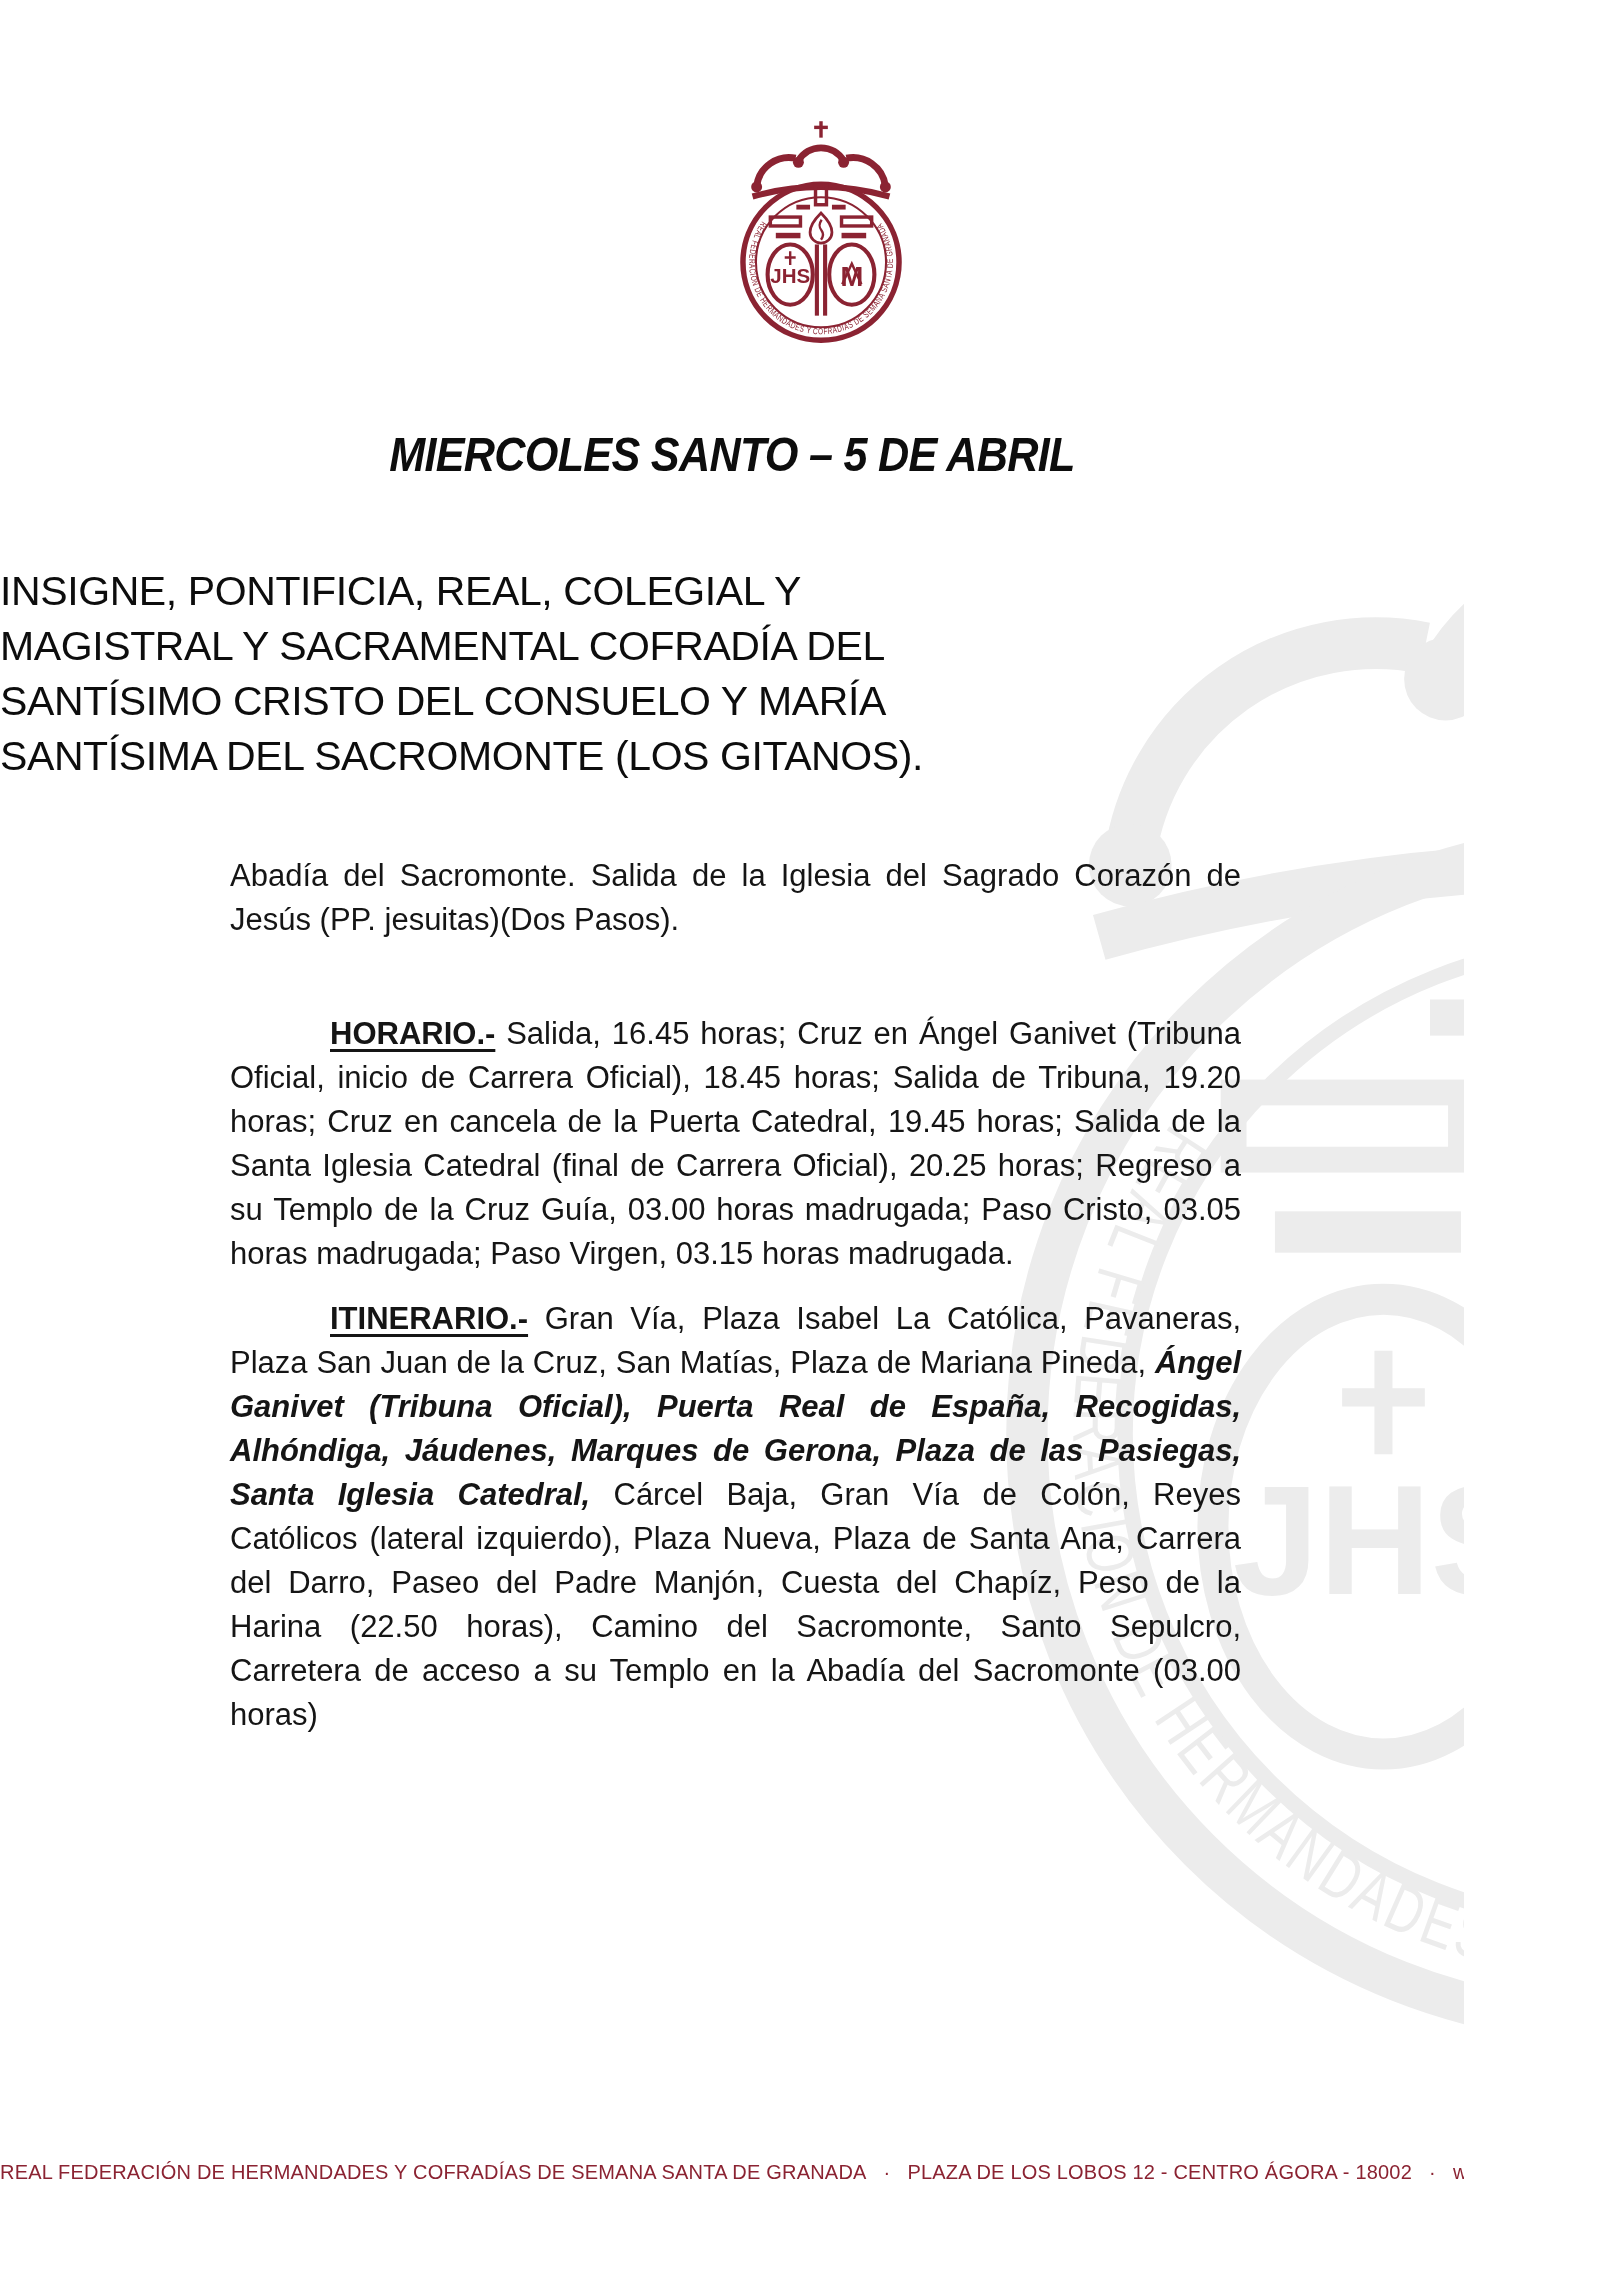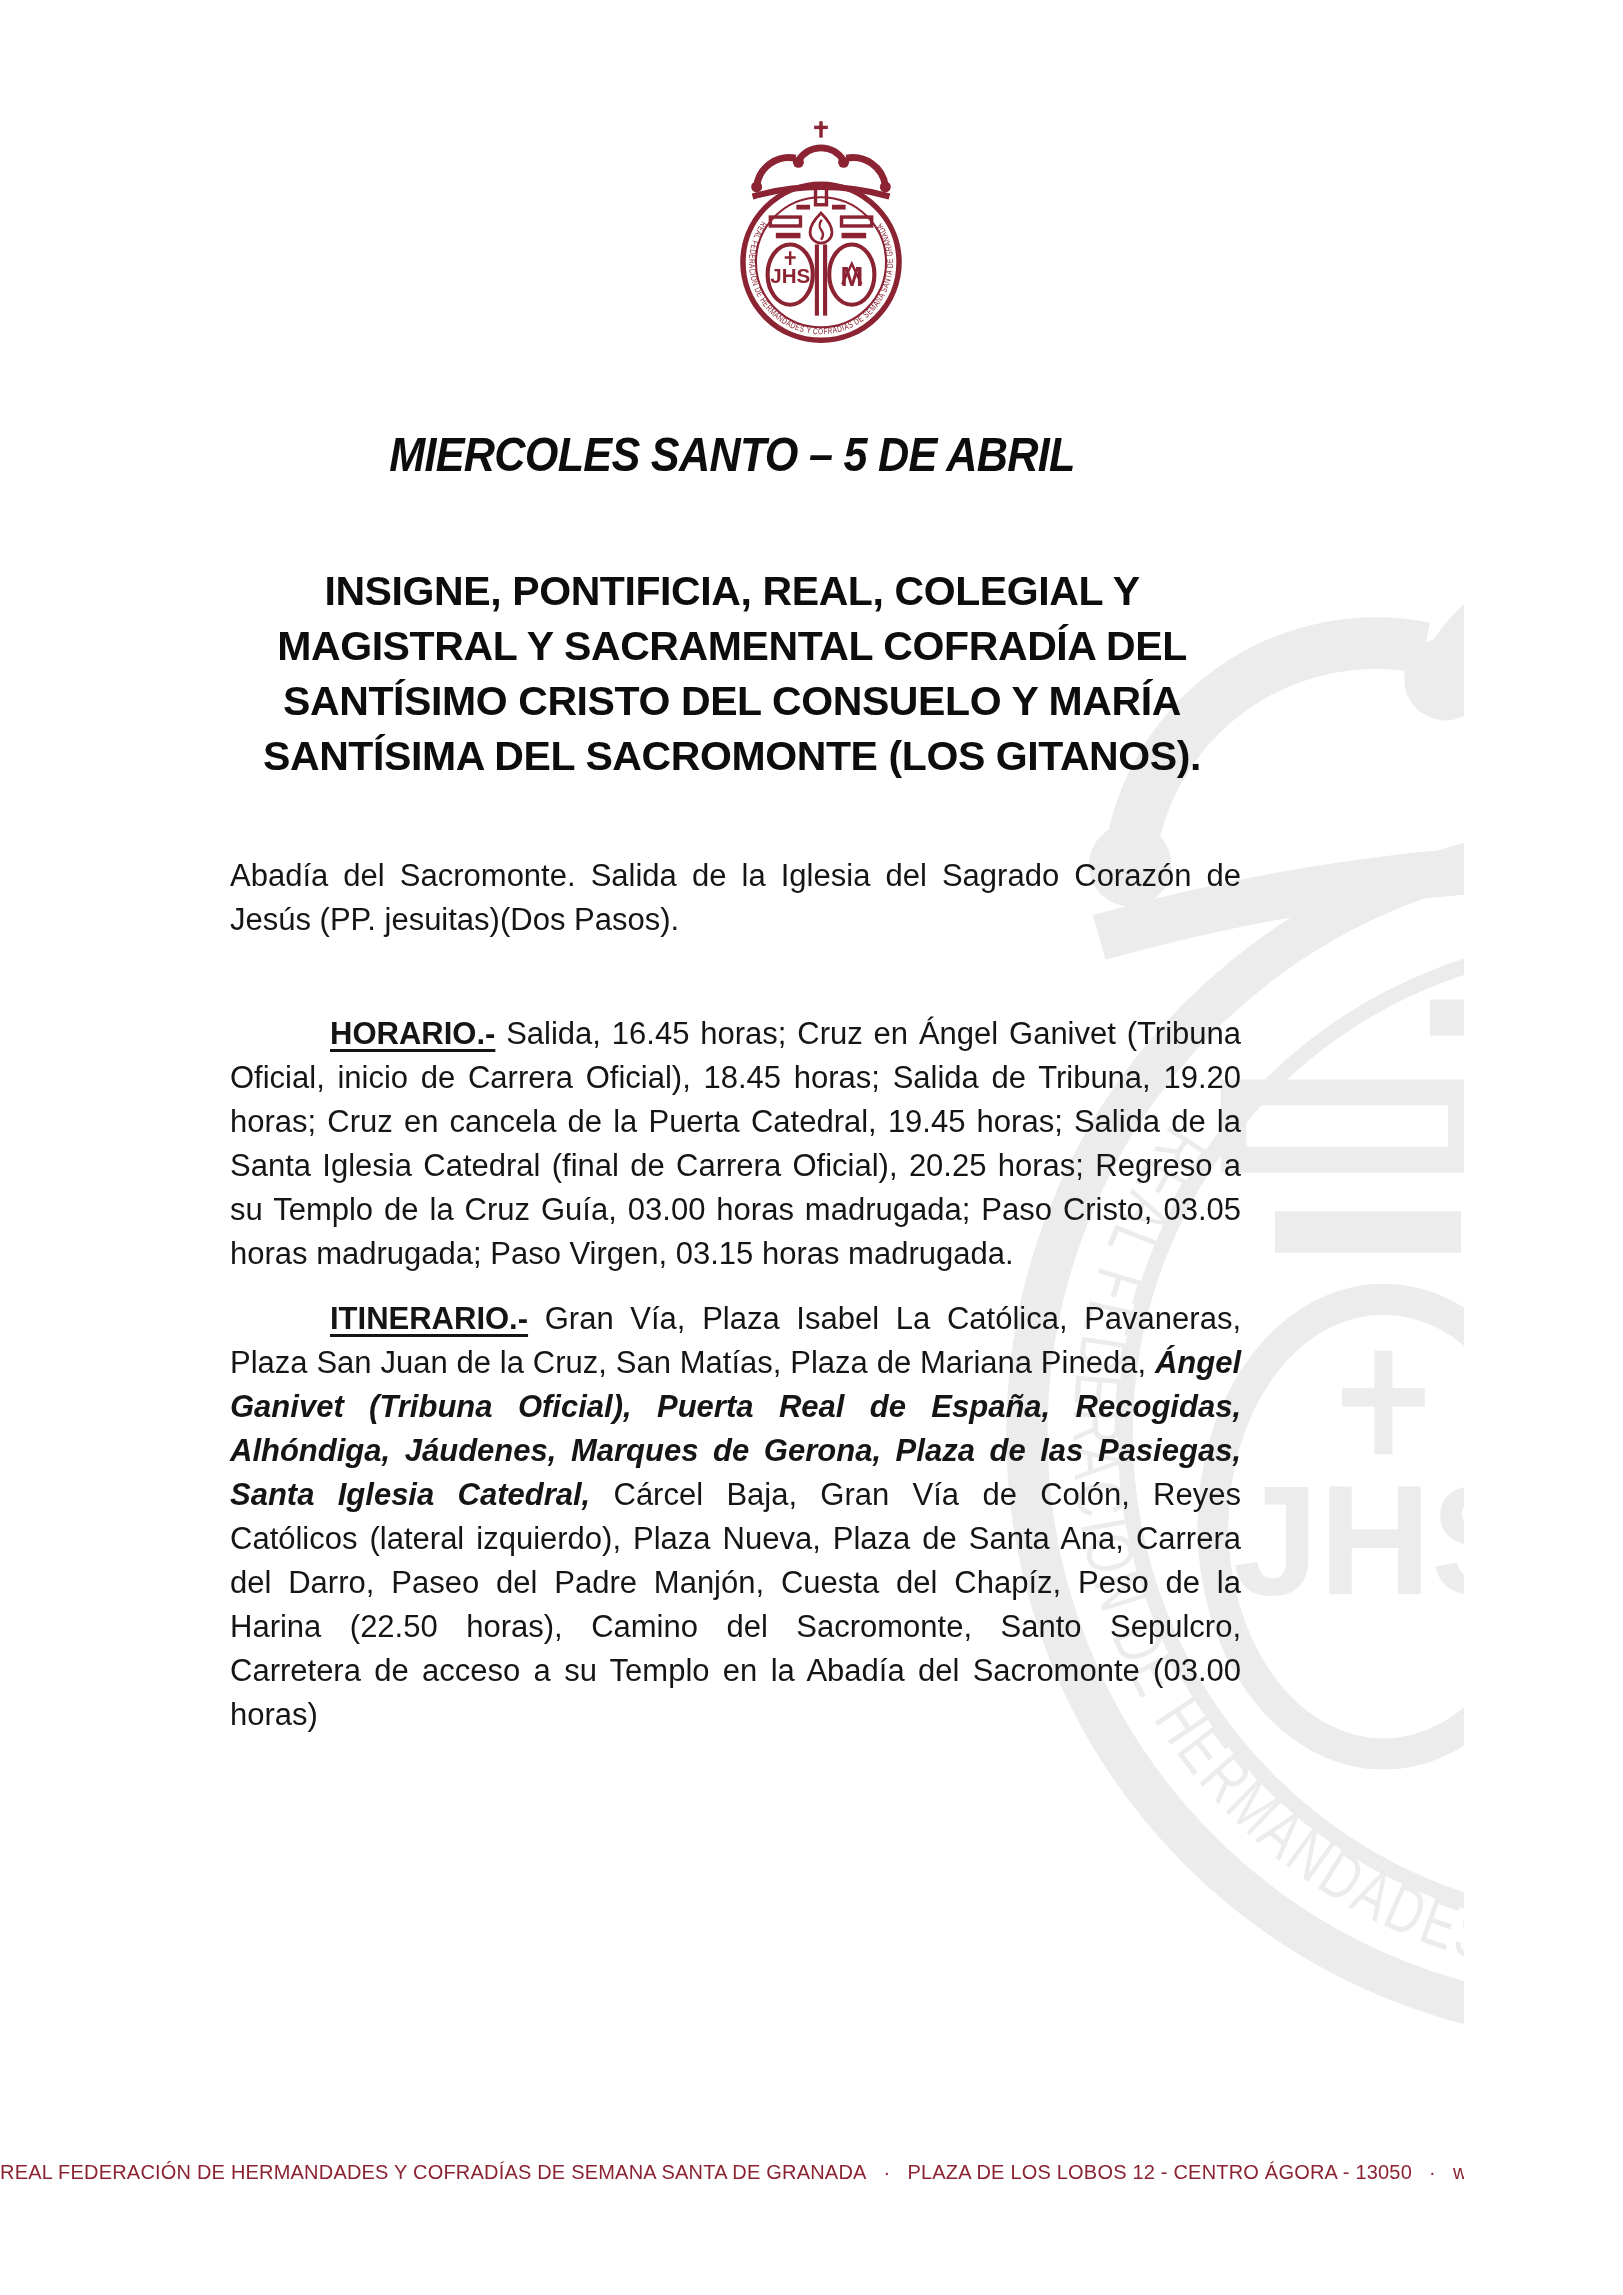--- a/index.html
+++ b/index.html
@@ -43,22 +43,21 @@
     font-style: italic;
     font-weight: bold;
     font-size: 48px;
     letter-spacing: -0.8px;
     transform: scaleX(0.9);
     color: #0d0d0d;
   }
   .heading {
     position: absolute;
     top: 564px; left: 0; right: 0;
-    text-align: center;
-    font-weight: bold;
+    font-weight: normal;
     font-size: 41px;
     line-height: 55px;
     letter-spacing: -0.4px;
     color: #0d0d0d;
   }
   .para {
     position: absolute;
     left: 230px; right: 223px;
     font-size: 31px;
     line-height: 44px;
@@ -178,18 +177,18 @@
 
     <div class="heading">INSIGNE, PONTIFICIA, REAL, COLEGIAL Y<br>MAGISTRAL Y SACRAMENTAL COFRADÍA DEL<br>SANTÍSIMO CRISTO DEL CONSUELO Y MARÍA<br>SANTÍSIMA DEL SACROMONTE (LOS GITANOS).</div>
 
     <div class="para intro">Abadía del Sacromonte. Salida de la Iglesia del Sagrado Corazón de Jesús (PP. jesuitas)(Dos Pasos).</div>
 
     <div class="para horario"><span class="seg-bold-underline">HORARIO.-</span><span class="seg-normal"> Salida, 16.45 horas; Cruz en Ángel Ganivet (Tribuna Oficial, inicio de Carrera Oficial), 18.45 horas; Salida de Tribuna, 19.20 horas; Cruz en cancela de la Puerta Catedral, 19.45 horas; Salida de la Santa Iglesia Catedral (final de Carrera Oficial), 20.25 horas; Regreso a su Templo de la Cruz Guía, 03.00 horas madrugada; Paso Cristo, 03.05 horas madrugada; Paso Virgen, 03.15 horas madrugada.</span></div>
 
     <div class="para itinerario"><span class="seg-bold-underline">ITINERARIO.-</span><span class="seg-normal"> Gran Vía, Plaza Isabel La Católica, Pavaneras, Plaza San Juan de la Cruz, San Matías, Plaza de Mariana Pineda, </span><span class="seg-bold-italic">Ángel Ganivet (Tribuna Oficial), Puerta Real de España, Recogidas, Alhóndiga, Jáudenes, Marques de Gerona, Plaza de las Pasiegas, Santa Iglesia Catedral,</span><span class="seg-normal"> Cárcel Baja, Gran Vía de Colón, Reyes Católicos (lateral izquierdo), Plaza Nueva, Plaza de Santa Ana, Carrera del Darro, Paseo del Padre Manjón, Cuesta del Chapíz, Peso de la Harina (22.50 horas), Camino del Sacromonte, Santo Sepulcro, Carretera de acceso a su Templo en la Abadía del Sacromonte (03.00 horas)</span></div>
 
     <div class="footer">
-      <span>REAL FEDERACIÓN DE HERMANDADES Y COFRADÍAS DE SEMANA SANTA DE GRANADA</span><span class="sep">·</span><span>PLAZA DE LOS LOBOS 12 - CENTRO ÁGORA - 13050</span><span class="sep">·</span><span>www.hermandadesdegranada.com</span>
+      <span>REAL FEDERACIÓN DE HERMANDADES Y COFRADÍAS DE SEMANA SANTA DE GRANADA</span><span class="sep">·</span><span>PLAZA DE LOS LOBOS 12 - CENTRO ÁGORA - 18002</span><span class="sep">·</span><span>www.hermandadesdegranada.com</span>
     </div>
 
   </div>
 </div>
 
 
 </body></html>

